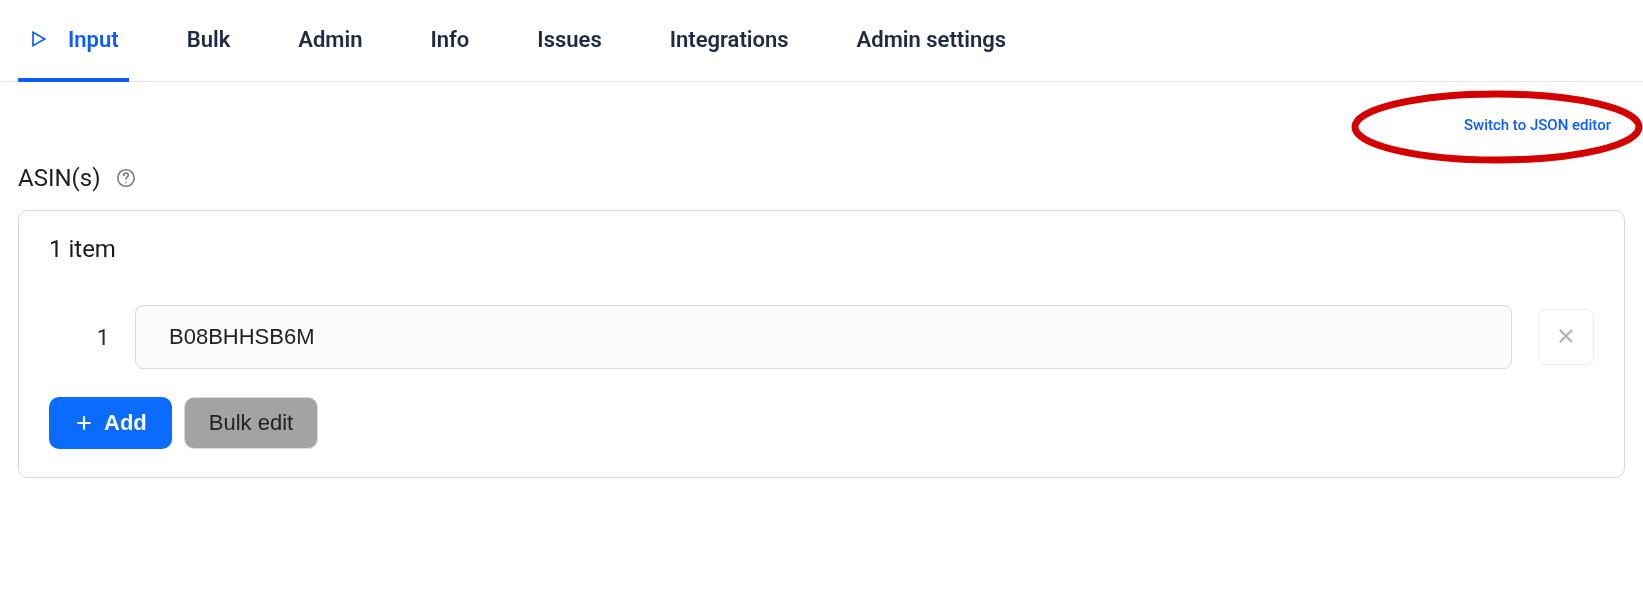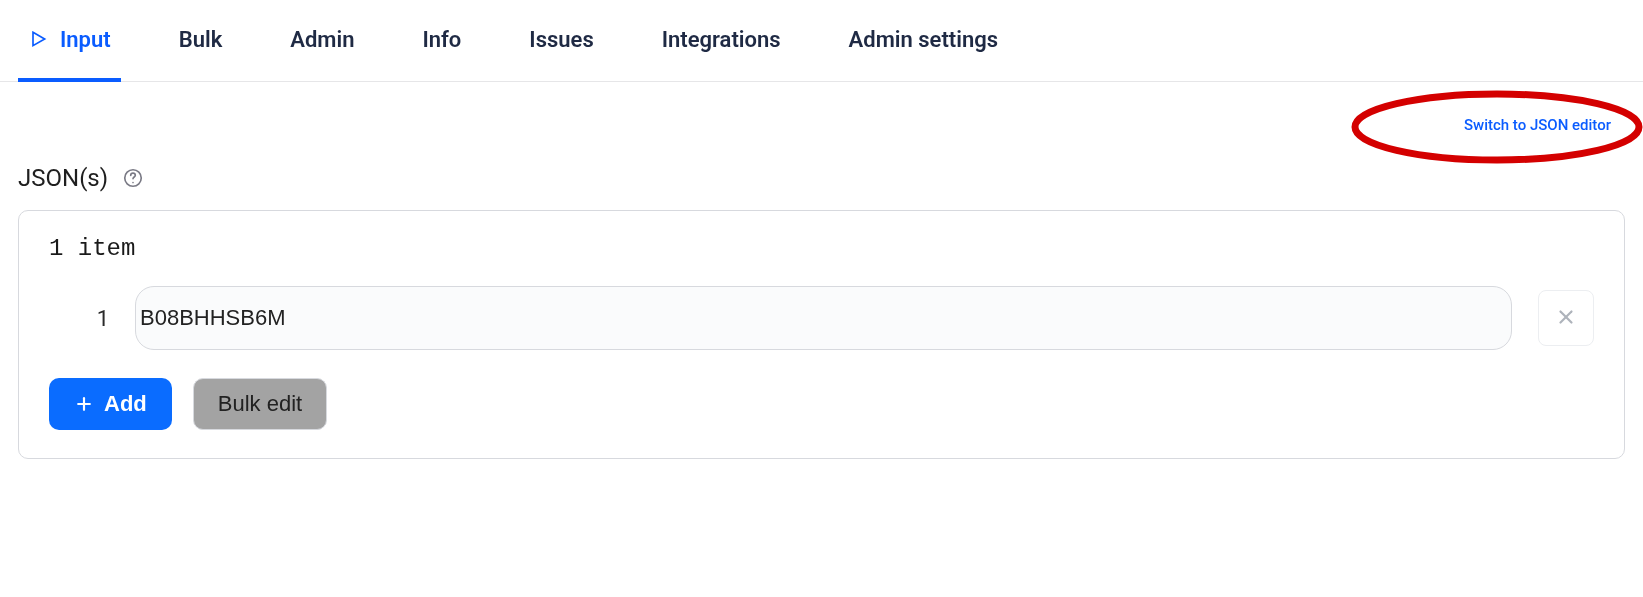--- a/index.html
+++ b/index.html
@@ -22,21 +22,21 @@
       display: flex;
       align-items: center;
       gap: 48px;
       padding: 0 18px 0 18px;
       border-bottom: 1px solid #e6e6e8;
       height: 82px;
     }
     .tab {
       display: flex;
       align-items: center;
-      gap: 12px;
+      gap: 20px;
       font-size: 22px;
       font-weight: 600;
       color: #1f2a44;
       height: 100%;
       border-bottom: 4px solid transparent;
       cursor: pointer;
       padding: 0 10px;
       margin-bottom: -1px;
     }
     .tab.active {
@@ -105,42 +105,41 @@
     }
     .panel {
       border: 1px solid #d7d9de;
       border-radius: 10px;
       padding: 24px 30px 28px 30px;
     }
     .item-count {
       font-size: 24px;
       font-weight: 400;
       color: #1a1a1a;
-      margin-bottom: 24px;
-      font-family: Liberation Mono, monospace;
+      margin-bottom: 42px;
     }
     .row {
       display: flex;
       align-items: center;
       gap: 26px;
       margin-bottom: 28px;
     }
     .row-index {
       width: 60px;
       text-align: right;
       font-size: 22px;
       color: #2a2a2a;
     }
     .text-input {
       flex: 1;
       height: 64px;
       border: 1px solid #d7d9de;
-      border-radius: 19px;
+      border-radius: 8px;
       background: #fafbfc;
-      padding: 0 4px;
+      padding: 0 33px;
       font-size: 22px;
       color: #222;
       outline: none;
     }
     .delete-btn {
       width: 56px;
       height: 56px;
       border: 1px solid #eceef1;
       border-radius: 8px;
       background: #ffffff;
@@ -150,21 +149,21 @@
       cursor: pointer;
       color: #aeb3bb;
     }
     .delete-btn svg {
       width: 22px;
       height: 22px;
     }
     .buttons-row {
       display: flex;
       align-items: center;
-      gap: 21px;
+      gap: 12px;
       padding-left: 0;
     }
     .btn {
       display: inline-flex;
       align-items: center;
       gap: 10px;
       height: 52px;
       padding: 0 24px;
       font-size: 22px;
       font-weight: 600;
@@ -228,21 +227,21 @@
     <div class="switch-row">
       <div class="annotation-ellipse">
         <svg viewBox="0 0 300 78">
           <ellipse cx="150" cy="39" rx="142" ry="33" fill="none" stroke="#d40000" stroke-width="7"></ellipse>
         </svg>
       </div>
       <a class="switch-link">Switch to JSON editor</a>
     </div>
 
     <div class="field-label-row">
-      <span class="field-label">JSON(s)</span>
+      <span class="field-label">ASIN(s)</span>
       <span class="help-icon">
         <svg viewBox="0 0 24 24" fill="none" stroke="currentColor" stroke-width="1.8">
           <circle cx="12" cy="12" r="9"></circle>
           <path d="M9.5 9.2a2.5 2.5 0 0 1 5 0c0 1.6-2.5 1.8-2.5 3.6" stroke-linecap="round"></path>
           <circle cx="12" cy="17" r="0.9" fill="currentColor" stroke="none"></circle>
         </svg>
       </span>
     </div>
 
     <div class="panel">

